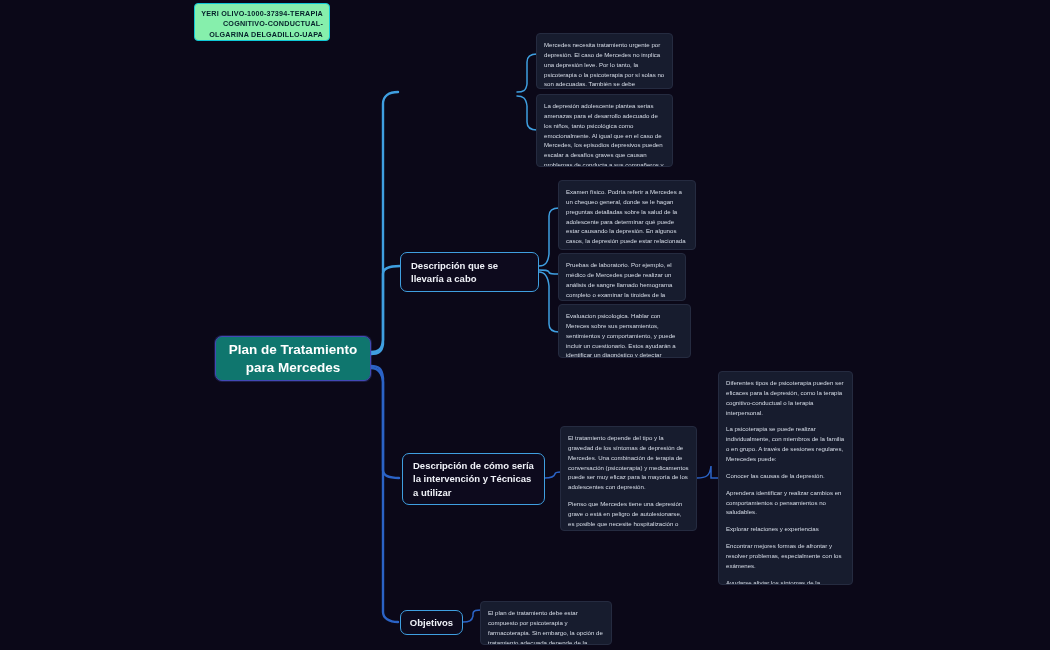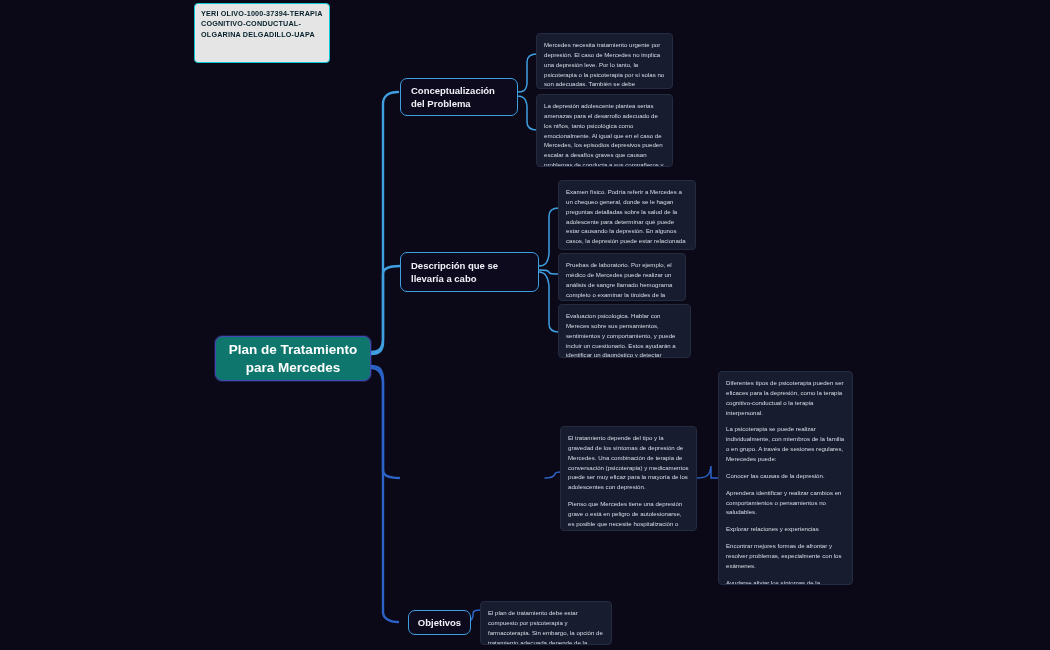--- a/index.html
+++ b/index.html
@@ -29,25 +29,25 @@
     pointer-events: none;
   }
 
   
   .header-badge {
     position: absolute;
     left: 194px;
     top: 3px;
     width: 136px;
     box-sizing: border-box;
-    background: #e5e5e5;
+    background: #86efac;
     border: 1px solid #0fc8d6;
     border-radius: 4px;
-    padding: 5px 6px 22px 6px;
-    text-align: left;
+    padding: 5px 6px 0 6px;
+    text-align: right;
     color: #05202a;
     font-size: 7.2px;
     font-weight: bold;
     line-height: 1.45;
     letter-spacing: 0.2px;
   }
 
   
   .central-node {
     position: absolute;
@@ -131,21 +131,20 @@
 
     <path d="M697 478 C706 478, 710 476, 711 466 L711 478 C711 478, 714 478, 719 478" fill="none" stroke="#2b63c6" stroke-width="1.5" stroke-linecap="round"></path>
 
     <path d="M463 622 C469 622, 472 621, 473 616 L473 614 C473 610, 477 610, 481 610" fill="none" stroke="#2b63c6" stroke-width="1.5" stroke-linecap="round"></path>
   </svg>
 
   <div class="header-badge">YERI OLIVO-1000-37394-TERAPIA COGNITIVO-CONDUCTUAL-OLGARINA DELGADILLO-UAPA</div>
 
   <div class="central-node">Plan de Tratamiento para Mercedes</div>
 
-  <div class="branch-node" style="left:400px; top:78px; width:118px; height:38px;">Conceptualización del Problema</div>
 
   <div class="leaf-card" style="left:536px; top:33px; width:137px; height:56px;">
       <p>Mercedes necesita tratamiento urgente por depresión. El caso de Mercedes no implica una depresión leve. Por lo tanto, la psicoterapia o la psicoterapia por sí solas no son adecuadas. También se debe administrar un antidepresivo.</p>
     </div>
 
   <div class="leaf-card" style="left:536px; top:94px; width:137px; height:73px;">
       <p>La depresión adolescente plantea serias amenazas para el desarrollo adecuado de los niños, tanto psicológica como emocionalmente. Al igual que en el caso de Mercedes, los episodios depresivos pueden escalar a desafíos graves que causan problemas de conducta a sus compañeros y familiares.</p>
     </div>
 
   <div class="branch-node" style="left:400px; top:252px; width:139px; height:40px;">Descripción que se llevaría a cabo</div>
@@ -155,35 +154,36 @@
     </div>
 
   <div class="leaf-card" style="left:558px; top:253px; width:128px; height:48px;">
       <p>Pruebas de laboratorio. Por ejemplo, el médico de Mercedes puede realizar un análisis de sangre llamado hemograma completo o examinar la tiroides de la adolescente para asegurarse de que esté funcionando correctamente.</p>
     </div>
 
   <div class="leaf-card" style="left:558px; top:304px; width:133px; height:54px;">
       <p>Evaluacion psicologica. Hablar con Mereces sobre sus pensamientos, sentimientos y comportamiento, y puede incluir un cuestionario. Estos ayudarán a identificar un diagnóstico y detectar complicaciones relacionadas.</p>
     </div>
 
+  <div class="branch-node" style="left:402px; top:453px; width:143px; height:52px;">Descripción de cómo sería la intervención y Técnicas a utilizar</div>
 
   <div class="leaf-card" style="left:560px; top:426px; width:137px; height:105px;">
       <p>El tratamiento depende del tipo y la gravedad de los síntomas de depresión de Mercedes. Una combinación de terapia de conversación (psicoterapia) y medicamentos puede ser muy eficaz para la mayoría de los adolescentes con depresión.</p>
       <p>Pienso que Mercedes tiene una depresión grave o está en peligro de autolesionarse, es posible que necesite hospitalización o participar en un programa de tratamiento ambulatorio hasta que los síntomas mejoren.</p>
     </div>
 
   <div class="leaf-card" style="left:718px; top:371px; width:135px; height:214px;">
       <p>Diferentes tipos de psicoterapia pueden ser eficaces para la depresión, como la terapia cognitivo-conductual o la terapia interpersonal.</p>
       <p>La psicoterapia se puede realizar individualmente, con miembros de la familia o en grupo. A través de sesiones regulares, Merecedes puede:</p>
       <p>Conocer las causas de la depresión.</p>
       <p>Aprendera identificar y realizar cambios en comportamientos o pensamientos no saludables.</p>
       <p>Explorar relaciones y experiencias</p>
       <p>Encontrar mejores formas de afrontar y resolver problemas, especialmente con los exámenes.</p>
       <p>Ayudarse aliviar los síntomas de la depresión, como la desesperanza y la ira.</p>
     </div>
 
-  <div class="branch-node" style="left:400px; top:610px; width:63px; height:25px; justify-content:center;margin-left:8px;">Objetivos</div>
+  <div class="branch-node" style="left:400px; top:610px; width:63px; height:25px; justify-content:center;">Objetivos</div>
 
   <div class="leaf-card" style="left:480px; top:601px; width:132px; height:44px;">
       <p>El plan de tratamiento debe estar compuesto por psicoterapia y farmacoterapia. Sin embargo, la opción de tratamiento adecuada depende de la gravedad de la depresión y de las preferencias individuales.</p>
     </div>
 
 </div>
 
 </body></html>

